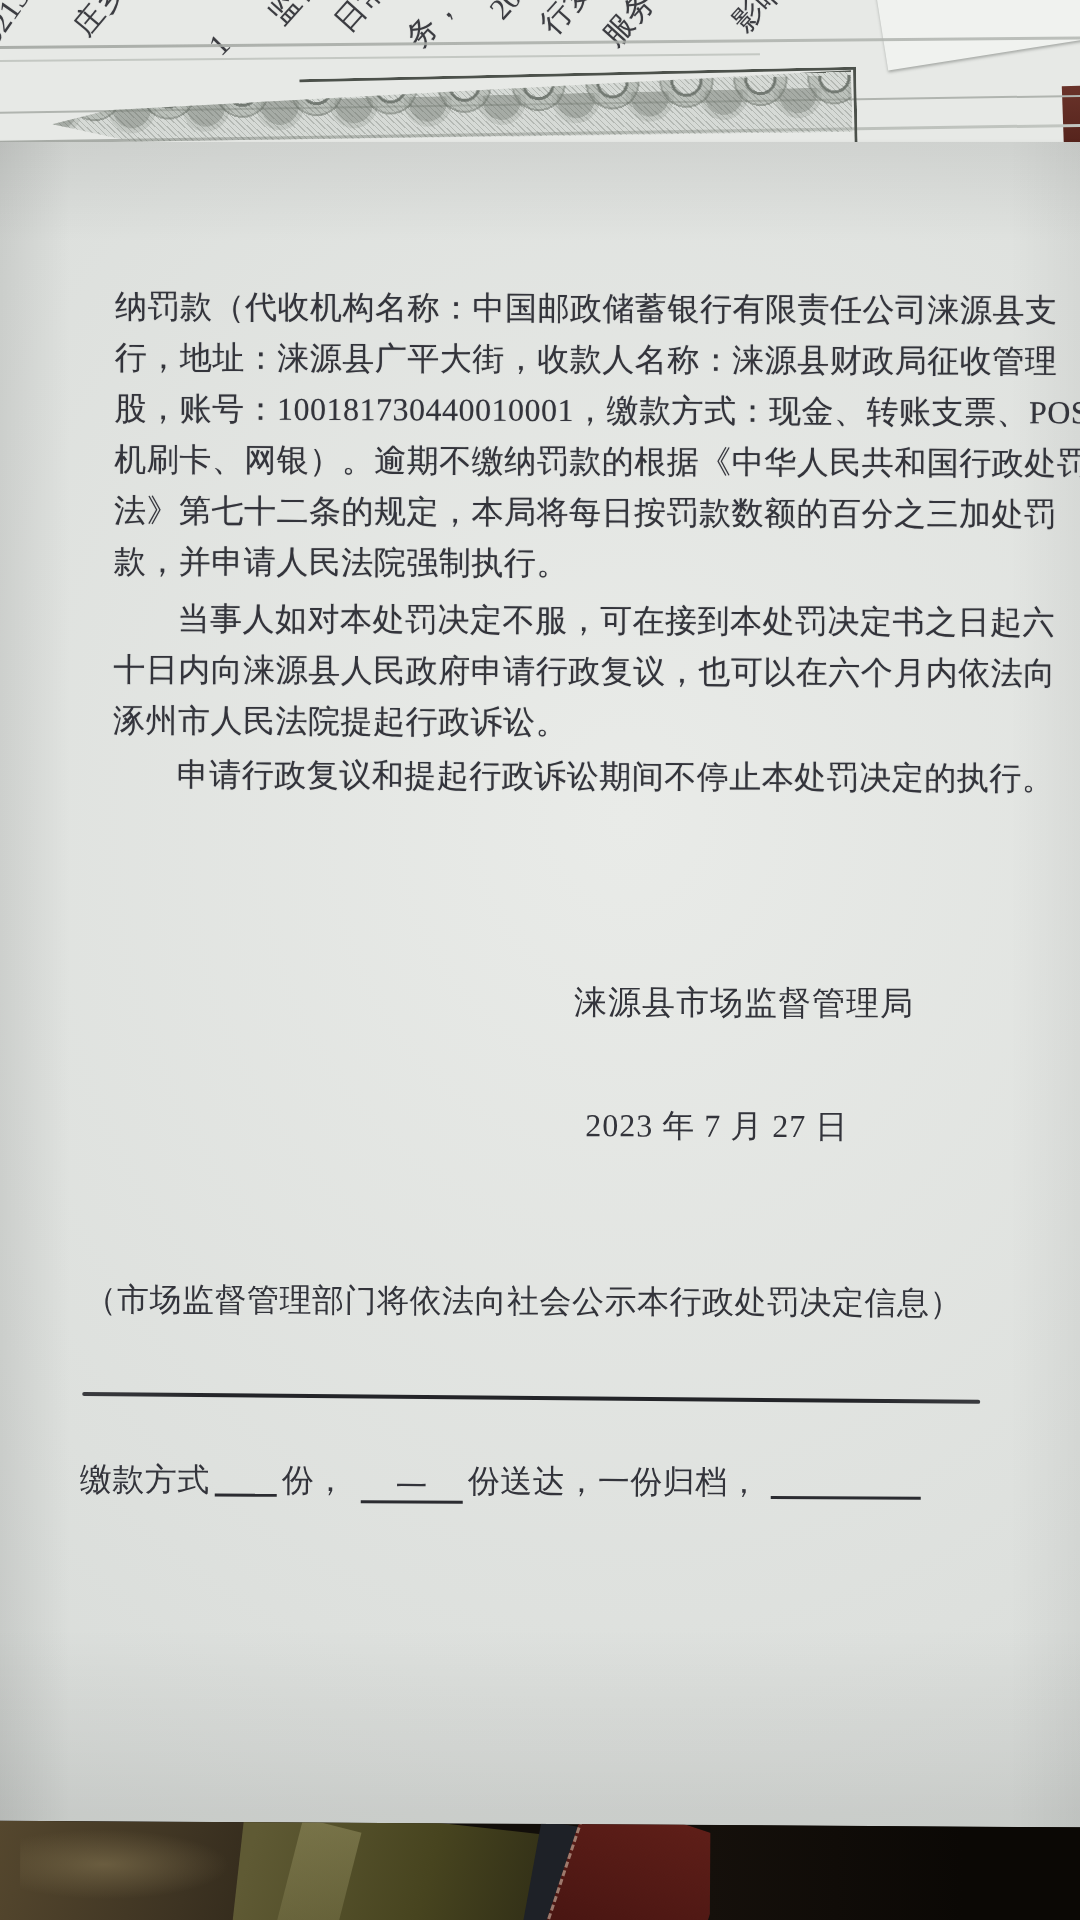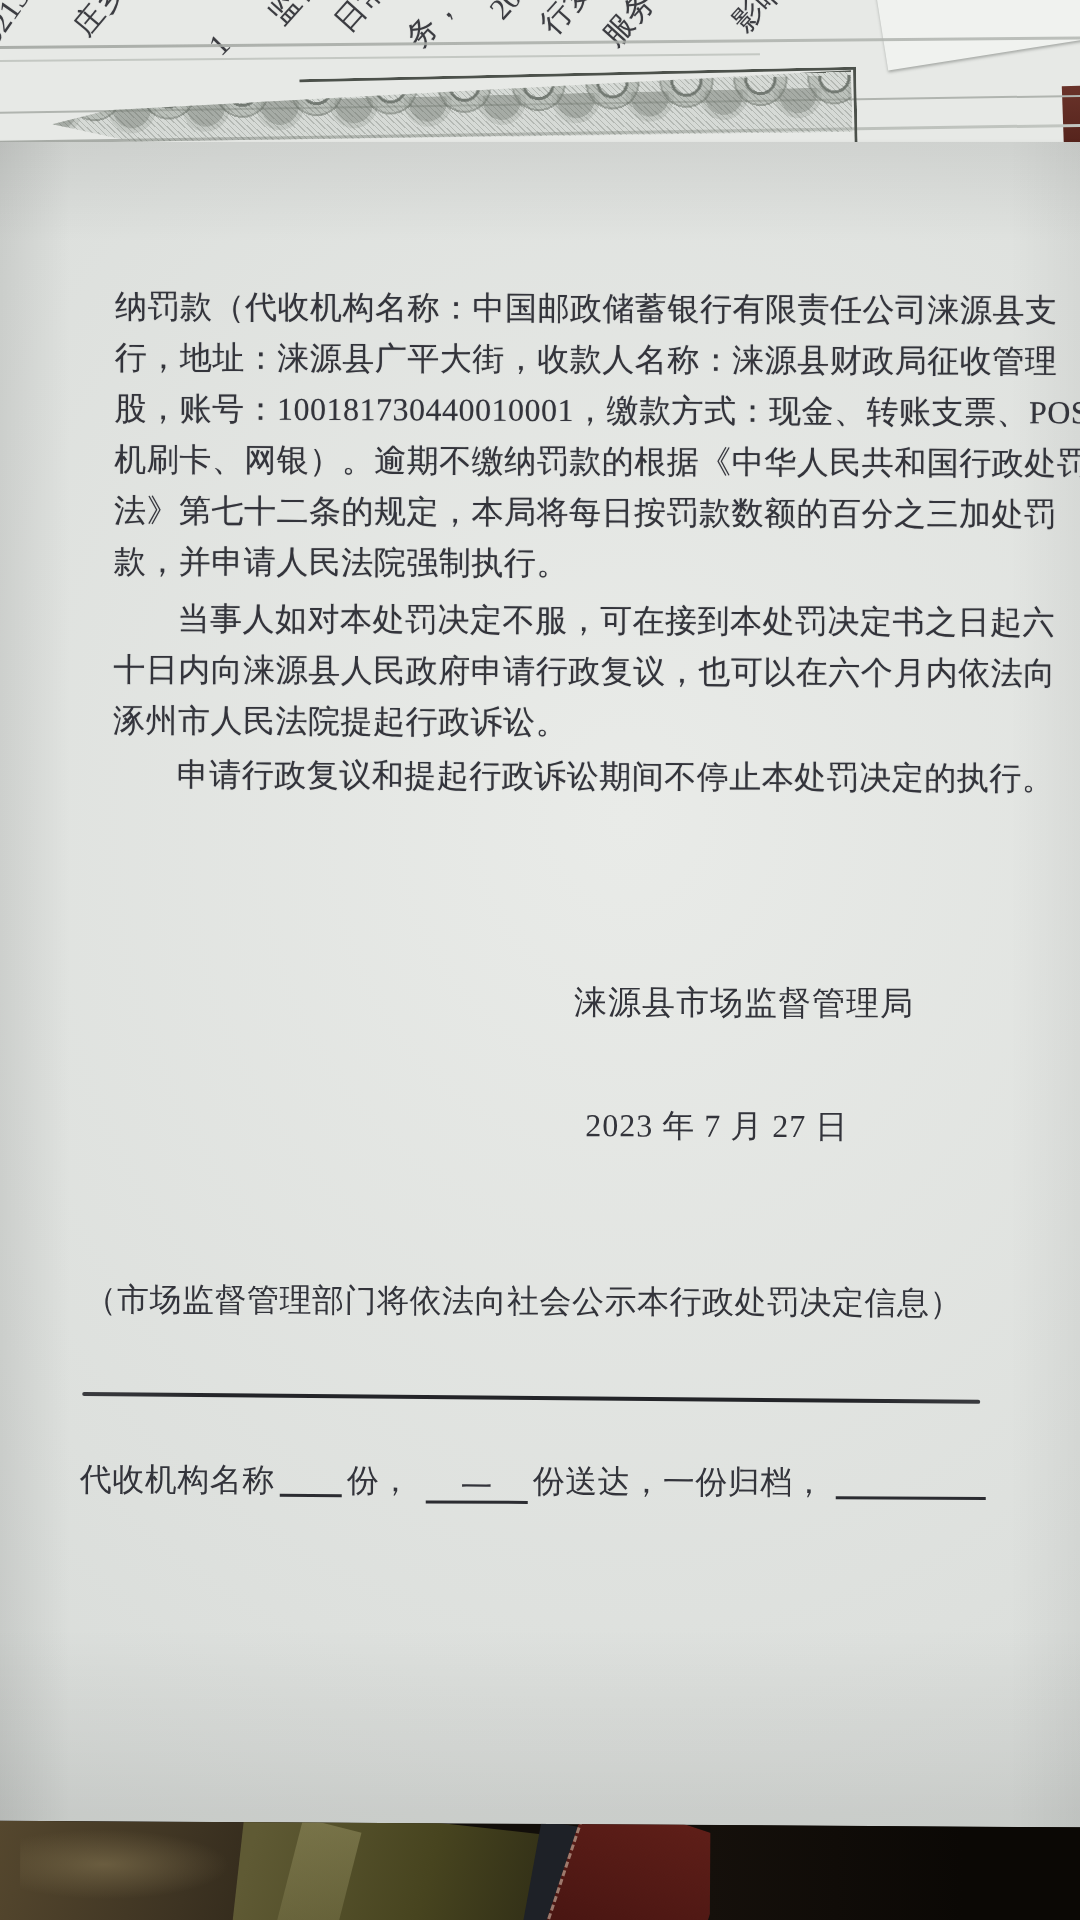--- a/index.html
+++ b/index.html
@@ -148,21 +148,21 @@
       <div class="body-line indent" style="top:611px;">申请行政复议和提起行政诉讼期间不停止本处罚决定的执行。</div>
 
       <div class="sig" style="top:838px;">涞源县市场监督管理局</div>
       <div class="date" style="top:962px;">2023 年 7 月 27 日</div>
 
       <div class="note" style="top:1138px;">（市场监督管理部门将依法向社会公示本行政处罚决定信息）</div>
 
       <div class="rule" style="top:1254px;"></div>
 
       <div class="footer-line" style="top:1318px;">
-        <span>代收机构名称</span><span class="blank b1"></span><span>份，</span><span class="blank b2">一</span><span>份送达，一份归档，</span><span class="blank b3"></span>
+        <span>缴款方式</span><span class="blank b1"></span><span>份，</span><span class="blank b2">一</span><span>份送达，一份归档，</span><span class="blank b3"></span>
       </div>
 
     </div>
   </div>
 
   <div class="floor">
     <div class="brown"></div>
     <div class="smudge"></div>
     <div class="olive"></div>
     <div class="olive-hl"></div>

